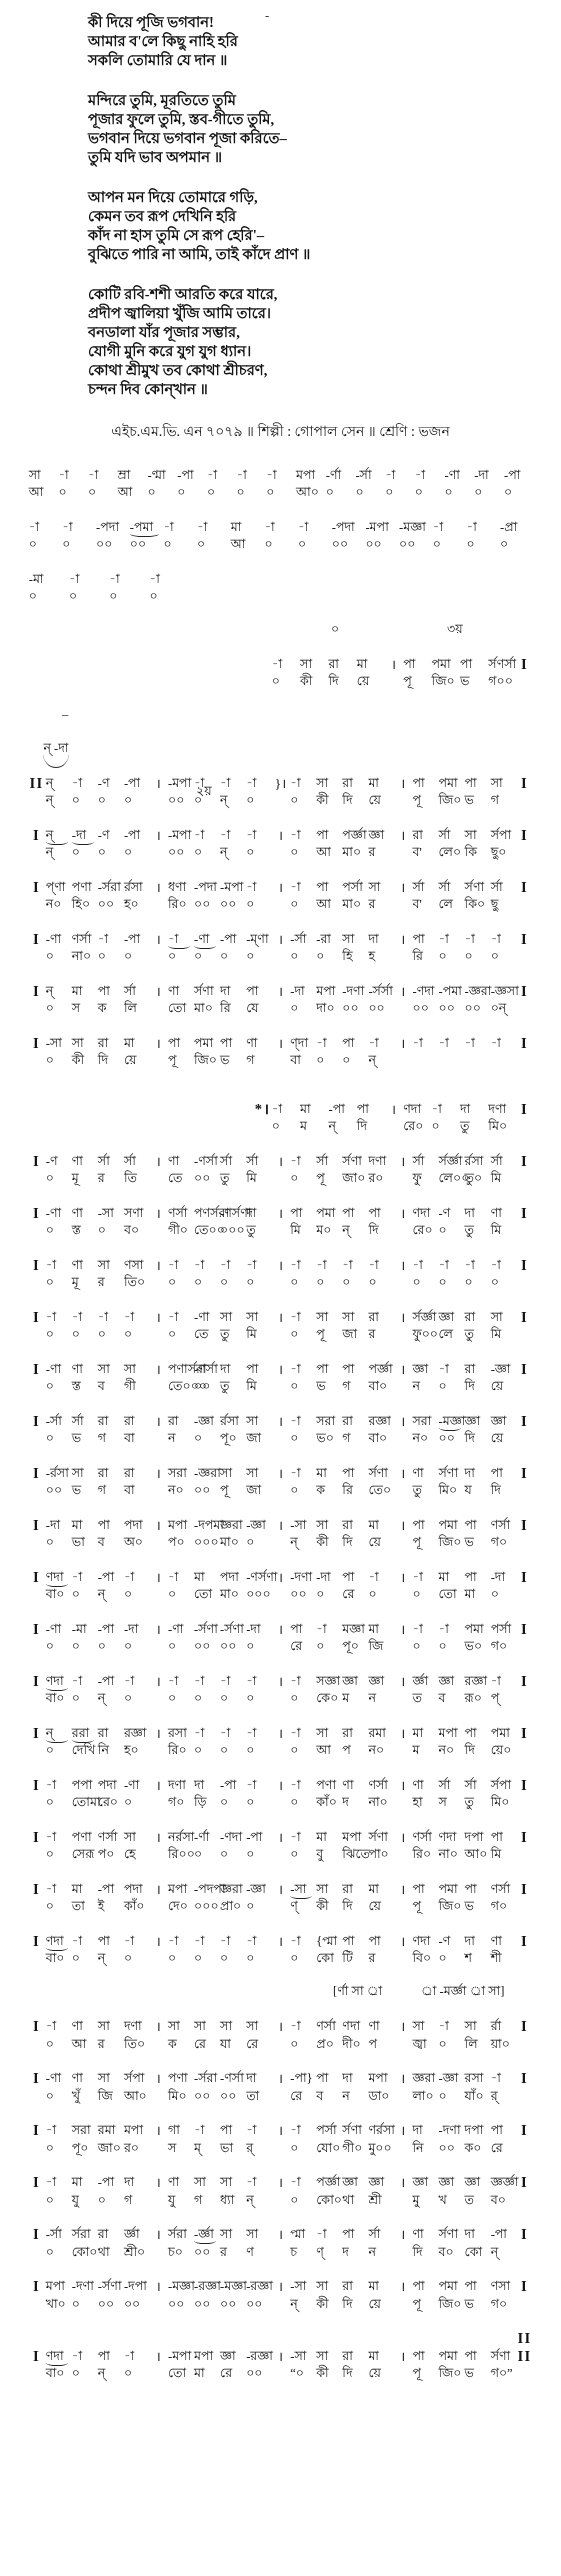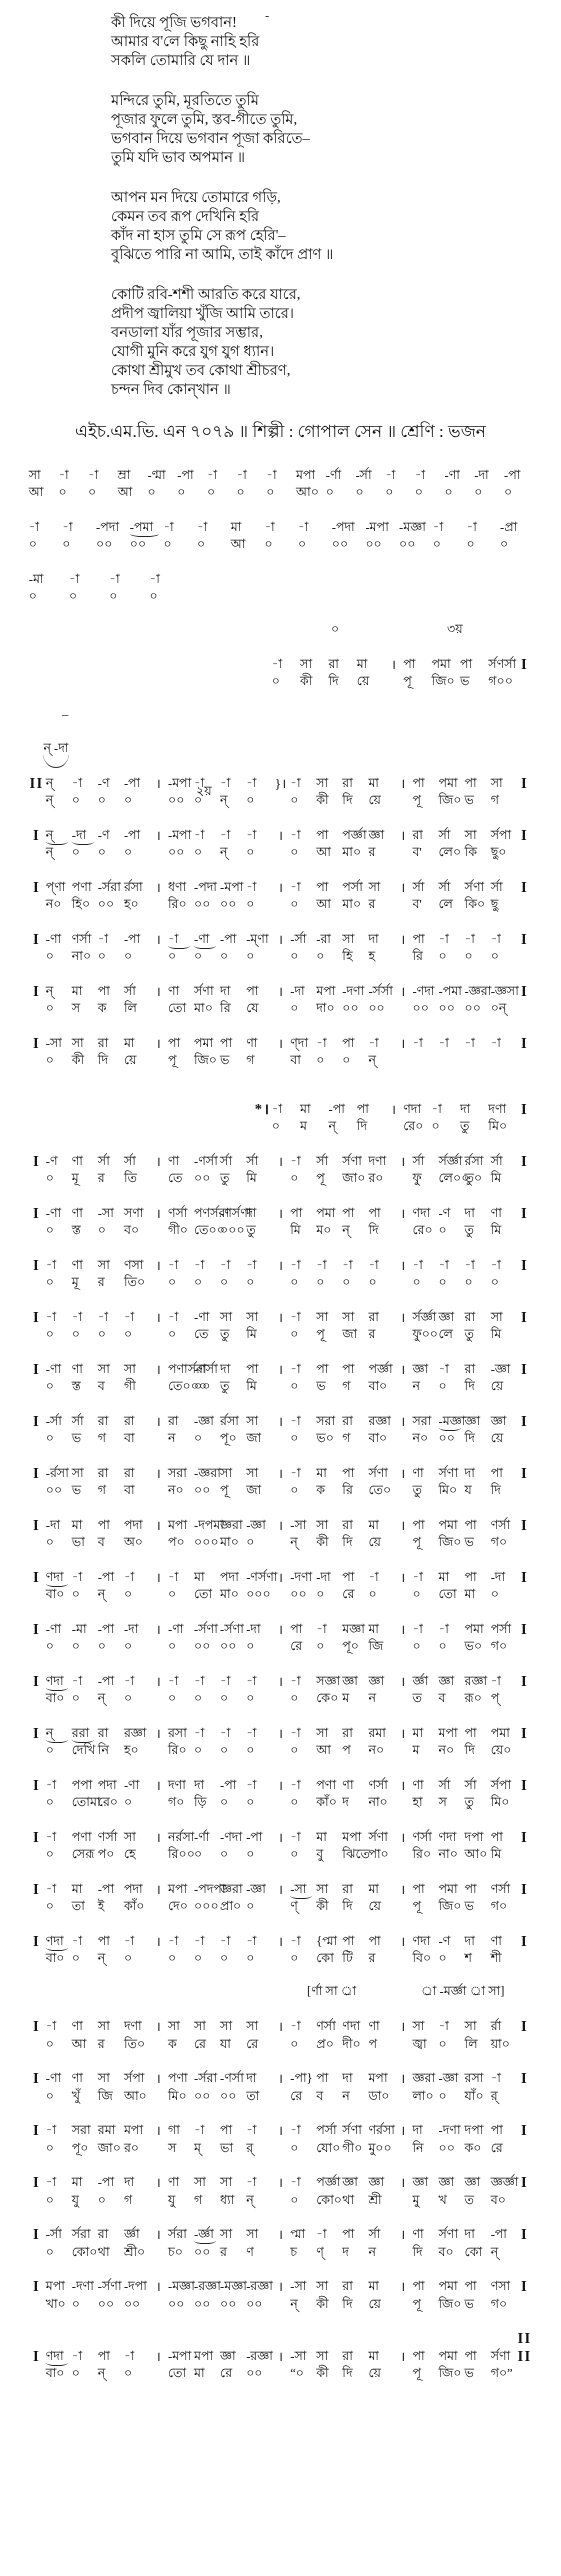--- a/index.html
+++ b/index.html
@@ -3,26 +3,26 @@
 <meta charset="utf-8">
 <style>
   html,body{margin:0;padding:0;background:#ffffff;}
   body{
     width:561px;min-height:2576px;
     font-family:"Liberation Serif","DejaVu Serif",serif;
     color:#131313;position:relative;
   }
   .page-mark{position:absolute;left:265px;top:8.4px;font-size:12.6px;color:#333;}
   
-  .lyrics{padding-top:12.6px;margin-left:111px;}
+  .lyrics{padding-top:12.6px;margin-left:88px;font-weight:bold;}
   .stanza{margin-bottom:21px;}
   .stanza div{font-size:14.7px;line-height:19px;white-space:nowrap;}
   
   .header-block{text-align:center;margin-top:4.2px;}
-  .header-block div{font-size:17px;line-height:23px;}
+  .header-block div{font-size:14px;line-height:23px;}
   
   .notation{margin:24px 28px 0 28px;}
   .notation-row{display:flex;align-items:flex-end;margin-top:17px;}
   .notation-row.gap-top{margin-top:31px;}
   .notation-row.left4{width:161px;}
   .notation-row.right8{justify-content:flex-end;}
   .cell{flex:1 1 0;min-width:0;text-align:left;position:relative;padding:0 0.7px;}
   .right8 .cell{flex:0 0 27px;}
   .cell .s{display:block;font-size:12.6px;line-height:17.5px;white-space:nowrap;}
   .cell .l{display:block;font-size:12.6px;line-height:17.5px;white-space:nowrap;}
@@ -2215,21 +2215,21 @@
       <div class="cell">
         <span class="s">ণা</span>
         <span class="l">শী</span>
       </div>
       <div class="edge">
         <span class="s">I</span>
         <span class="l">x</span>
       </div>
     </div>
     <div class="labels-row gap-top">
-      <span style="left: 279px;">[র্ণা সা র্া</span>
+      <span style="left: 305px;">[র্ণা সা র্া</span>
       <span style="left: 393px;">র্া -মর্জ্ঞা র্া সা]</span>
     </div>
     <div class="notation-row full">
       <div class="edge">
         <span class="s">I</span>
         <span class="l">x</span>
       </div>
       <div class="cell">
         <span class="s">-া</span>
         <span class="l">০</span>

